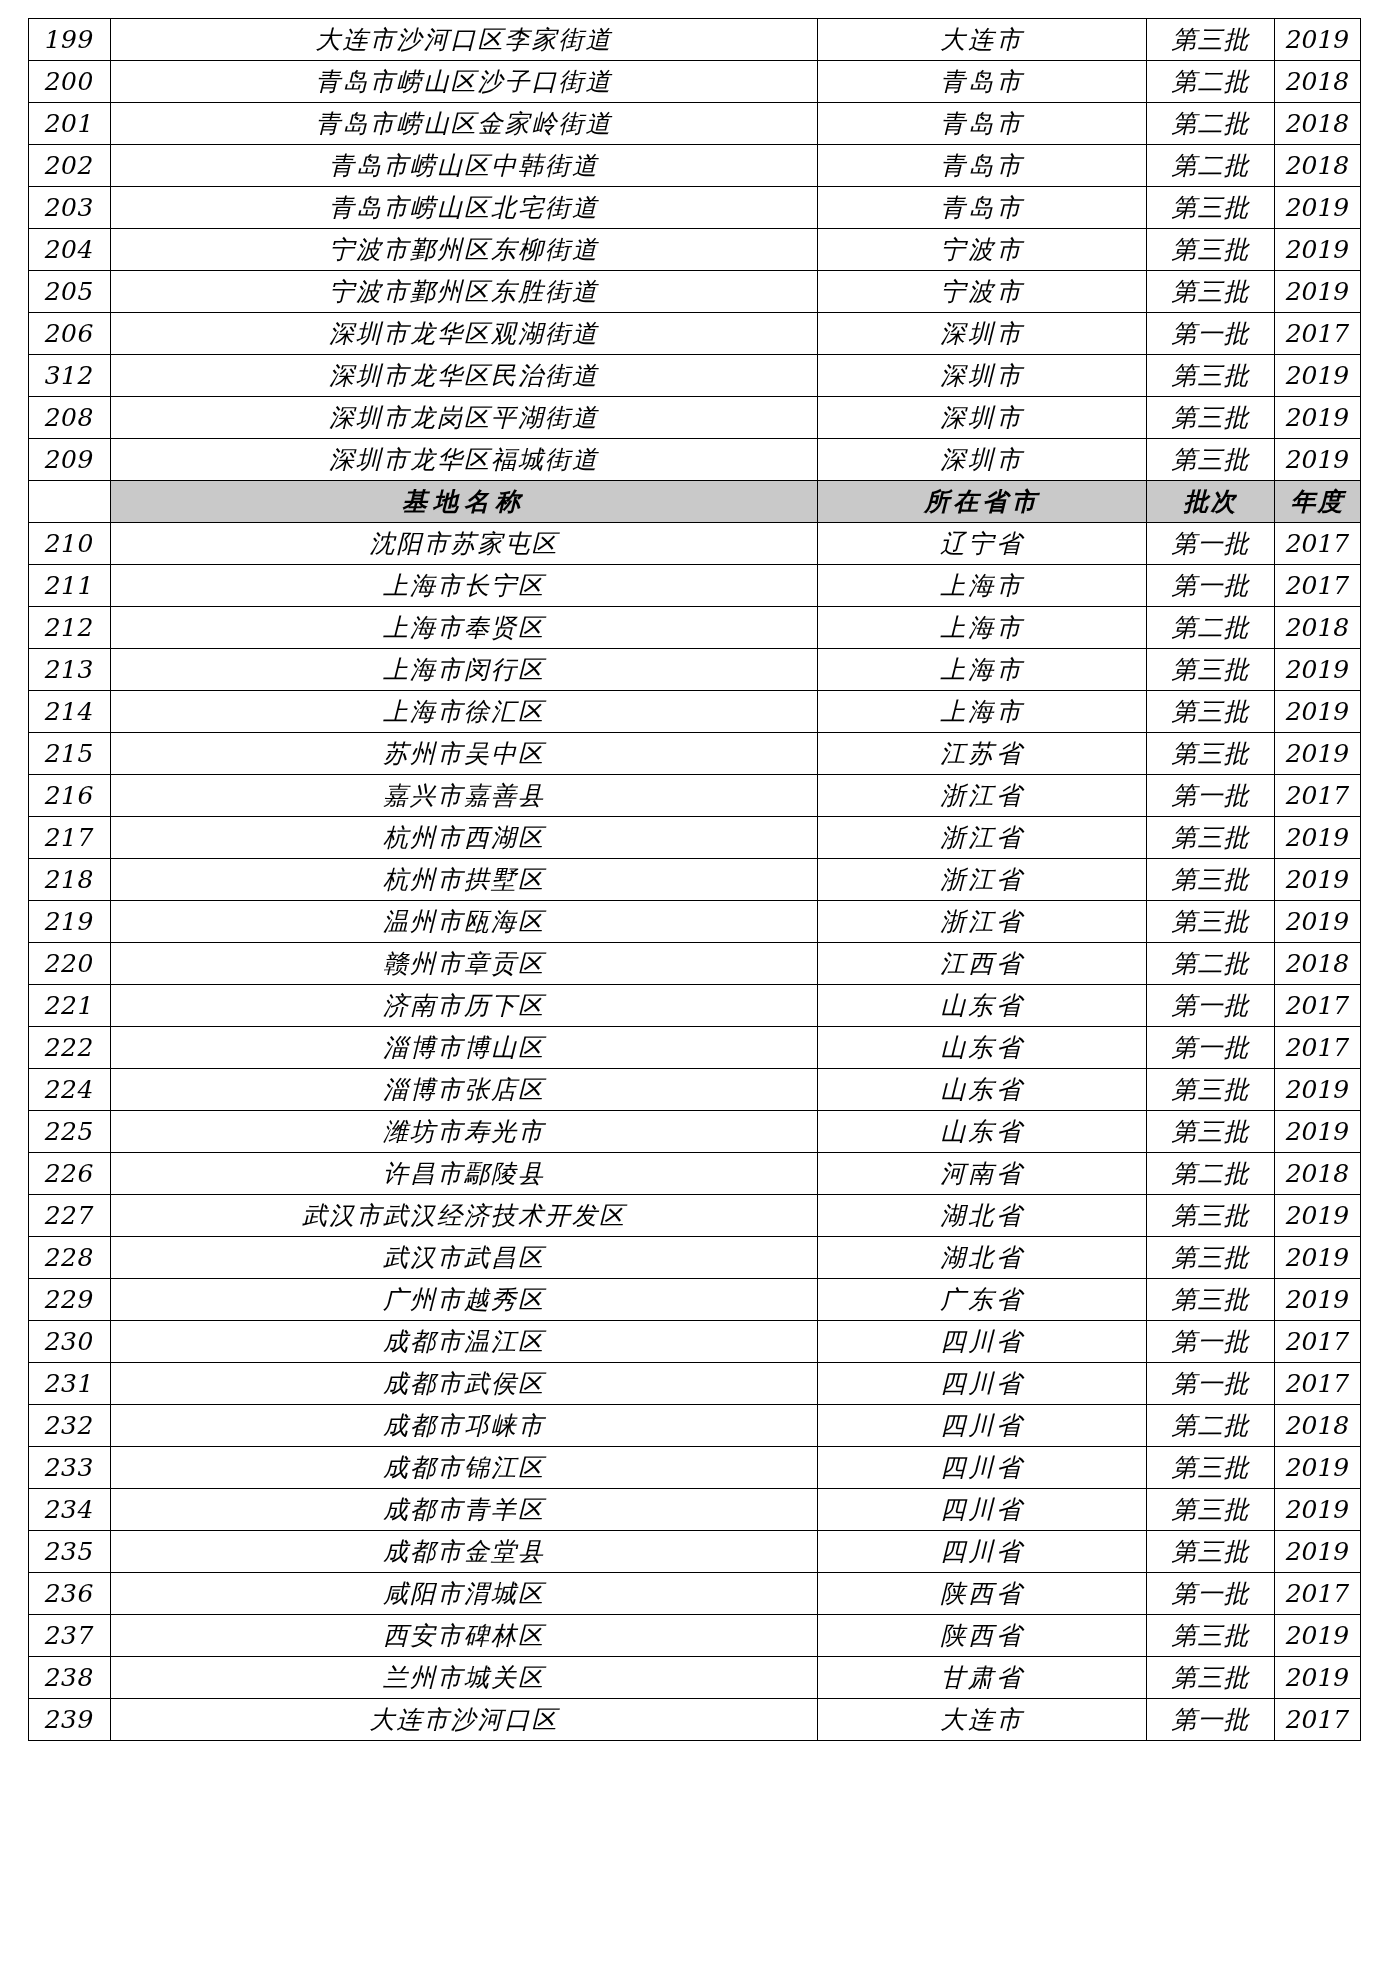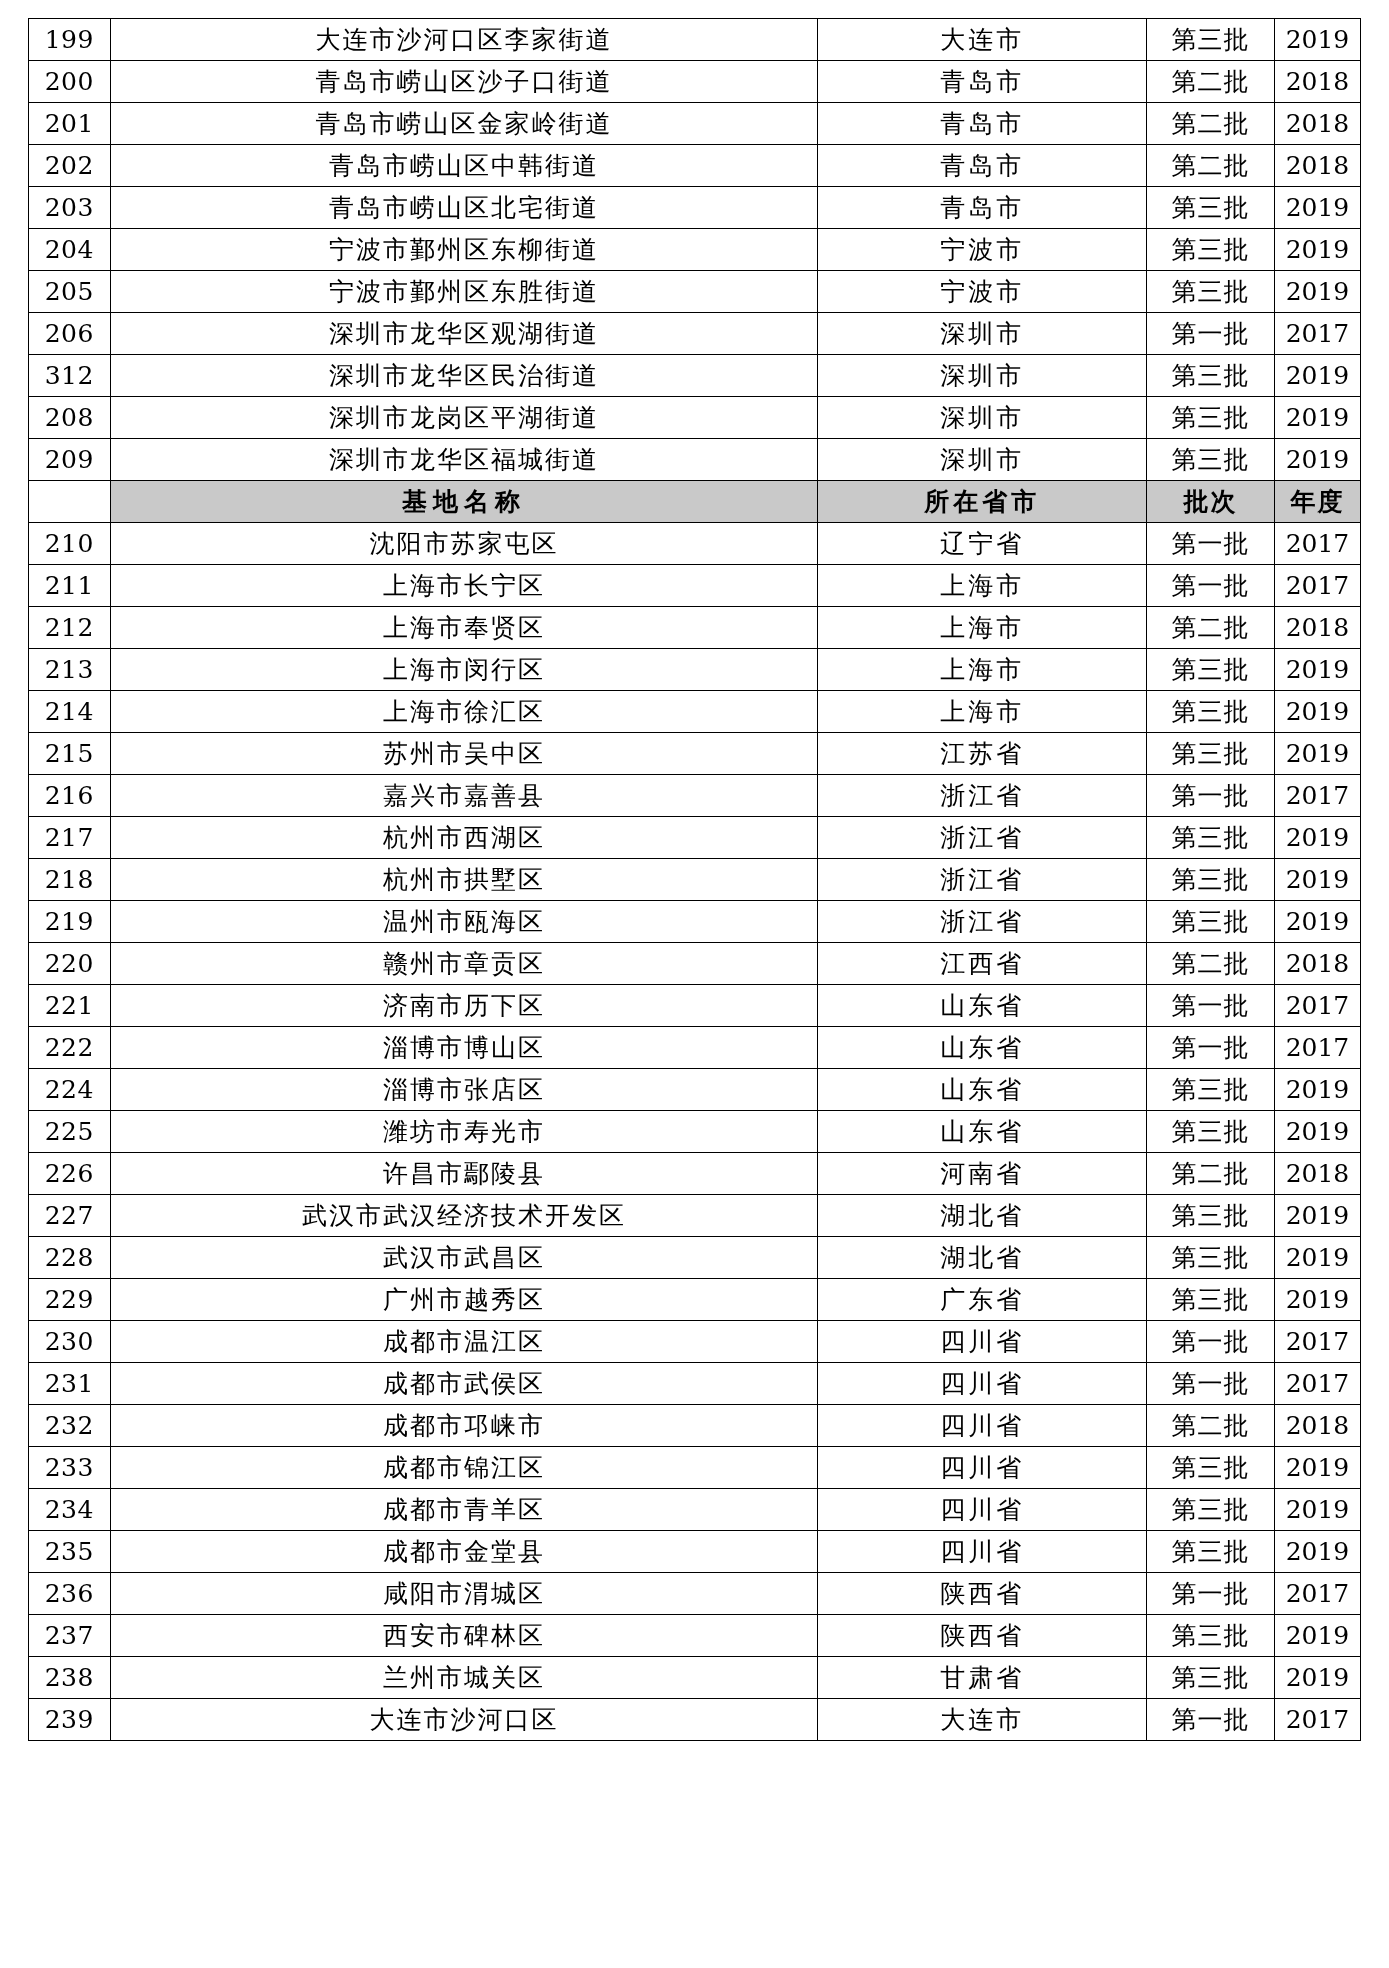--- a/index.html
+++ b/index.html
@@ -20,20 +20,21 @@
     height: 1968px;
     background: #ffffff;
     box-sizing: border-box;
     padding: 18px 28px 0 28px;
   }
   table.listing {
     border-collapse: collapse;
     table-layout: fixed;
     width: 1333px;
     margin: 0;
+    font-style: italic;
   }
   table.listing col.c-idx   { width: 72px;  }
   table.listing col.c-name  { width: 625px; }
   table.listing col.c-prov  { width: 290px; }
   table.listing col.c-batch { width: 113px; }
   table.listing col.c-year  { width: 76px;  }
 
   table.listing td {
     border: 1.6px solid #000000;
     height: 41px;

